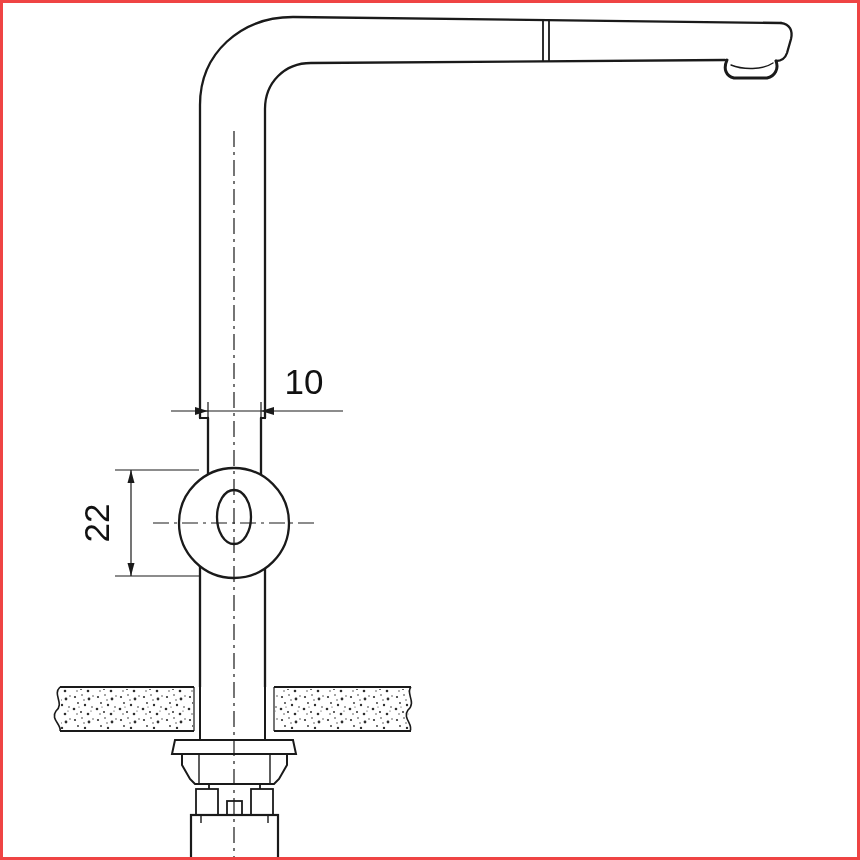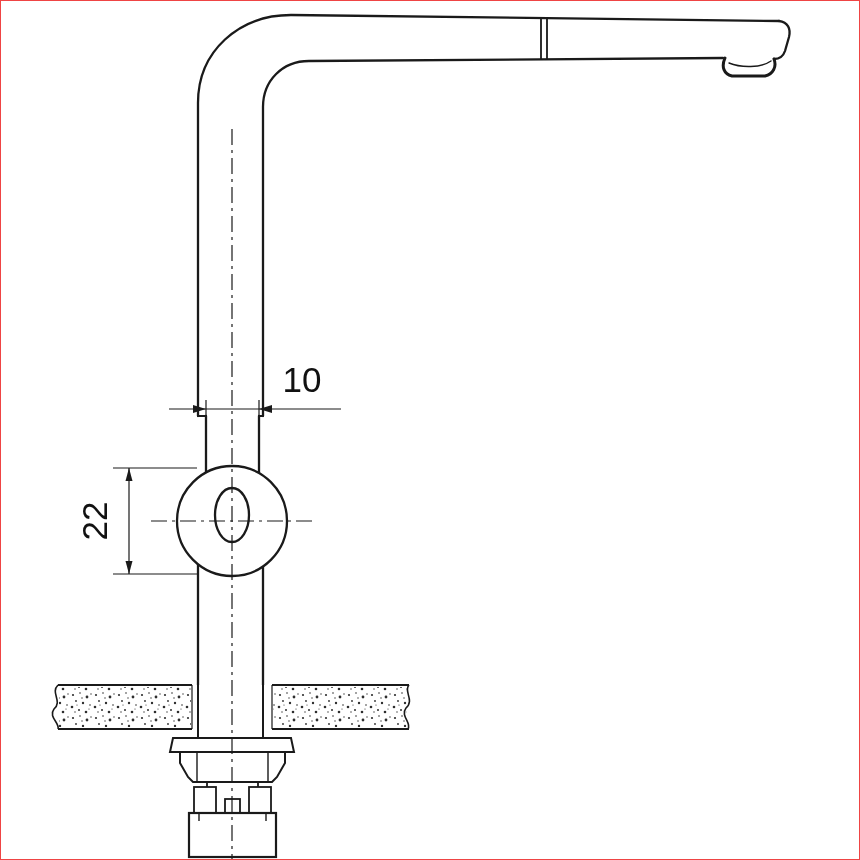--- a/index.html
+++ b/index.html
@@ -1,20 +1,20 @@
 <!DOCTYPE html>
 <html><head>
 <meta charset="utf-8">
 <style>
   html, body { margin: 0; padding: 0; background: #ffffff; }
   .stage {
     width: 860px; height: 860px;
     position: relative;
     background: #ffffff;
-    border: 1px solid #ef4444;
+    border: 3px solid #ef4444;
     box-sizing: border-box;
     font-family: "Liberation Sans", sans-serif;
     overflow: hidden;
   }
   .stage svg { position: absolute; left: 0; top: 0; }
   text.dim-label {
     font-family: "Liberation Sans", sans-serif;
     font-size: 35px;
     fill: #111111;
   }

